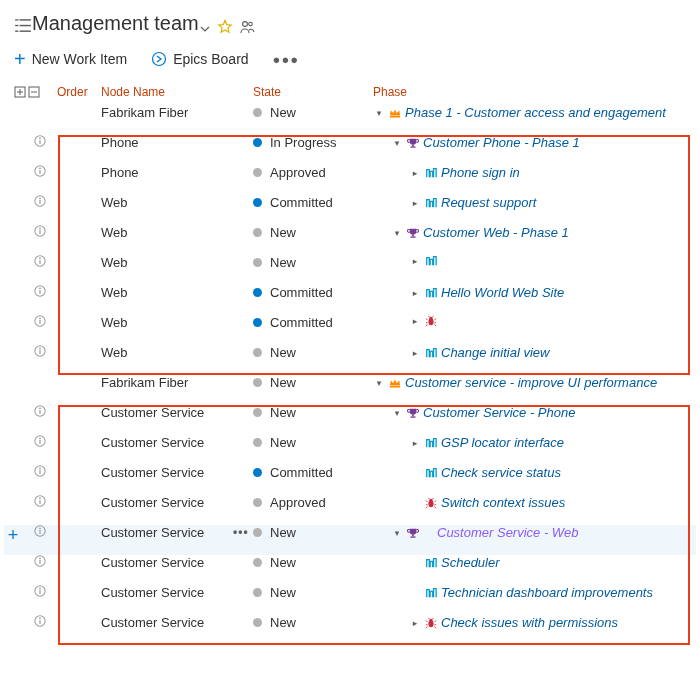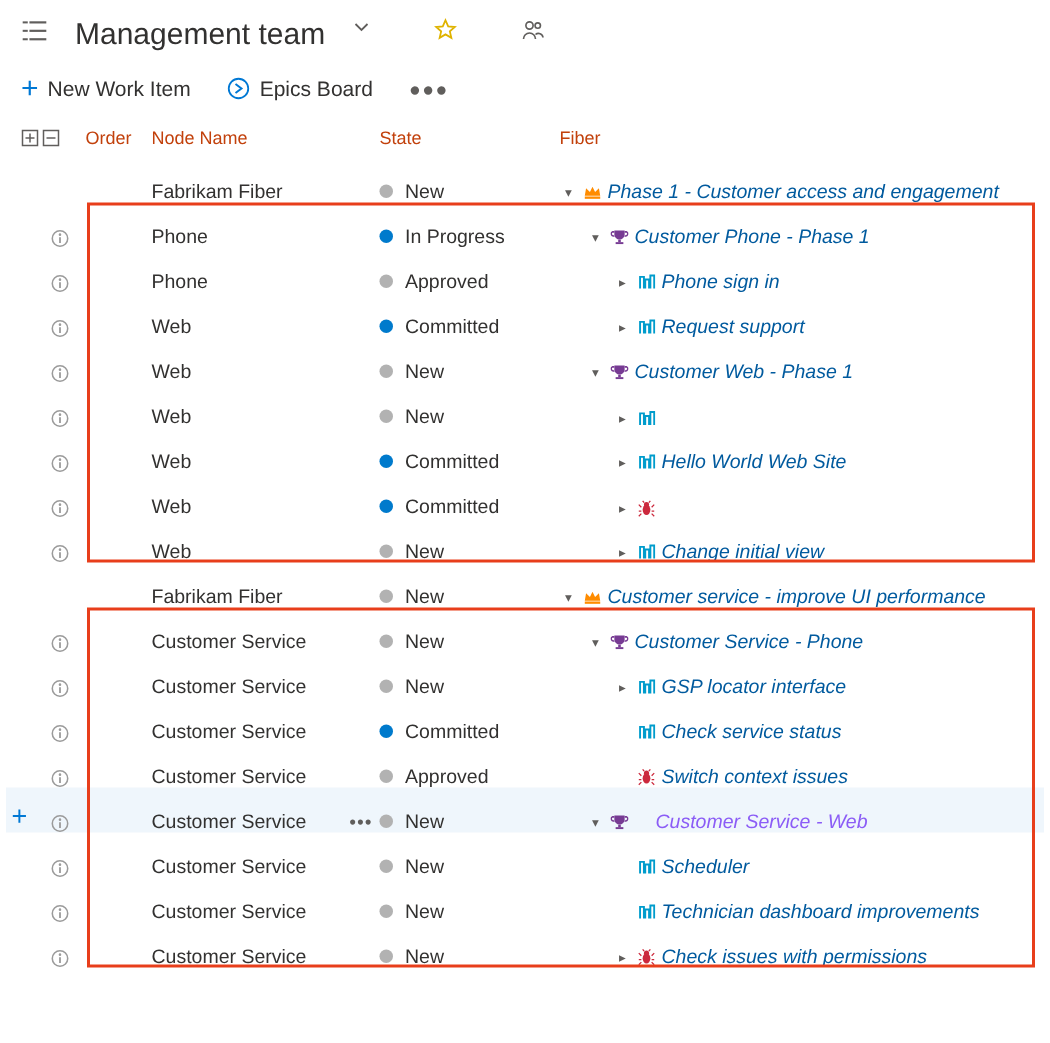--- a/index.html
+++ b/index.html
@@ -4,21 +4,21 @@
 <style>
   * { box-sizing: border-box; margin: 0; padding: 0; }
   body {
     font-family: "Segoe UI", -apple-system, sans-serif;
     font-size: 13px;
     color: #323130;
     background: #fff;
     width: 700px;
     padding: 8px 4px 8px 4px;
   }
-  .header { display: flex; align-items: flex-start; gap: 18px; padding: 4px 0 10px 10px; }
+  .header { display: flex; align-items: flex-end; gap: 0; padding: 4px 0 10px 10px; }
   .header-title { font-size: 20px; font-weight: 400; color: #323130; }
   .icon { display: inline-flex; align-items: center; justify-content: center; }
   .ico { width: 16px; height: 16px; }
   .ico-sm { width: 12px; height: 12px; }
   .ico-lg { width: 18px; height: 18px; }
 
   .toolbar { display: flex; align-items: center; gap: 24px; padding: 6px 0 14px 10px; }
   .tool-btn { display: flex; align-items: center; gap: 6px; cursor: pointer; font-size: 14px; color: #323130;}
   .tool-btn .plus { color: #0078d4; font-size: 20px; line-height: 12px; font-weight: 300;}
   .tool-btn .arrow-circle svg { stroke:#0078d4; fill:none; }
@@ -35,21 +35,21 @@
 
   .rows { position: relative; }
   .sel-box {
     position: absolute; left: 54px; right: 6px;
     border: 2px solid #e83e1b;
     pointer-events: none;
     box-sizing: border-box;
   }
 
   .row {
-    display: flex; align-items: flex-end; height: 30px;
+    display: flex; align-items: flex-start; height: 30px;
     position: relative;
   }
   .row.highlight { background: #eff6fc; }
   .row .rc-pre { width: 18px; display:flex; justify-content:center; color:#0078d4; font-size:18px; font-weight:300;}
   .row .rc-ctrl { width: 35px; display:flex; justify-content:center; align-items:center;}
   .row .rc-order { width: 44px; color:#605e5c; display:flex; align-items:center;}
   .row .rc-ellipsis { width:20px; color:#605e5c; font-weight:bold; letter-spacing:1px; font-size:12px;}
   .row .rc-node  { width: 132px; }
   .row .rc-state { width: 120px; display:flex; align-items:center; gap:8px;}
   .row .rc-title { flex:1; display:flex; align-items:center; gap:4px; overflow:hidden; white-space:nowrap;}
@@ -129,21 +129,21 @@
     <span class="icon">
       <svg class="ico-sm" viewBox="0 0 12 12">
           <rect x="1" y="1" width="10" height="10" fill="none" stroke="#605e5c"></rect>
           <line x1="3" y1="6" x2="9" y2="6" stroke="#605e5c"></line>
         </svg>
     </span>
   </div>
   <div class="col-order">Order</div>
   <div class="col-node">Node Name</div>
   <div class="col-state">State</div>
-  <div class="col-title">Fiber</div>
+  <div class="col-title">Phase</div>
 </div>
 
 <div class="rows" id="rows">
     <div class="row">
       <div class="rc-pre"></div>
       <div class="rc-ctrl"></div>
       <div class="rc-order"></div>
       <div class="rc-node">Fabrikam Fiber</div>
       <div class="rc-ellipsis"></div>
       <div class="rc-state">

